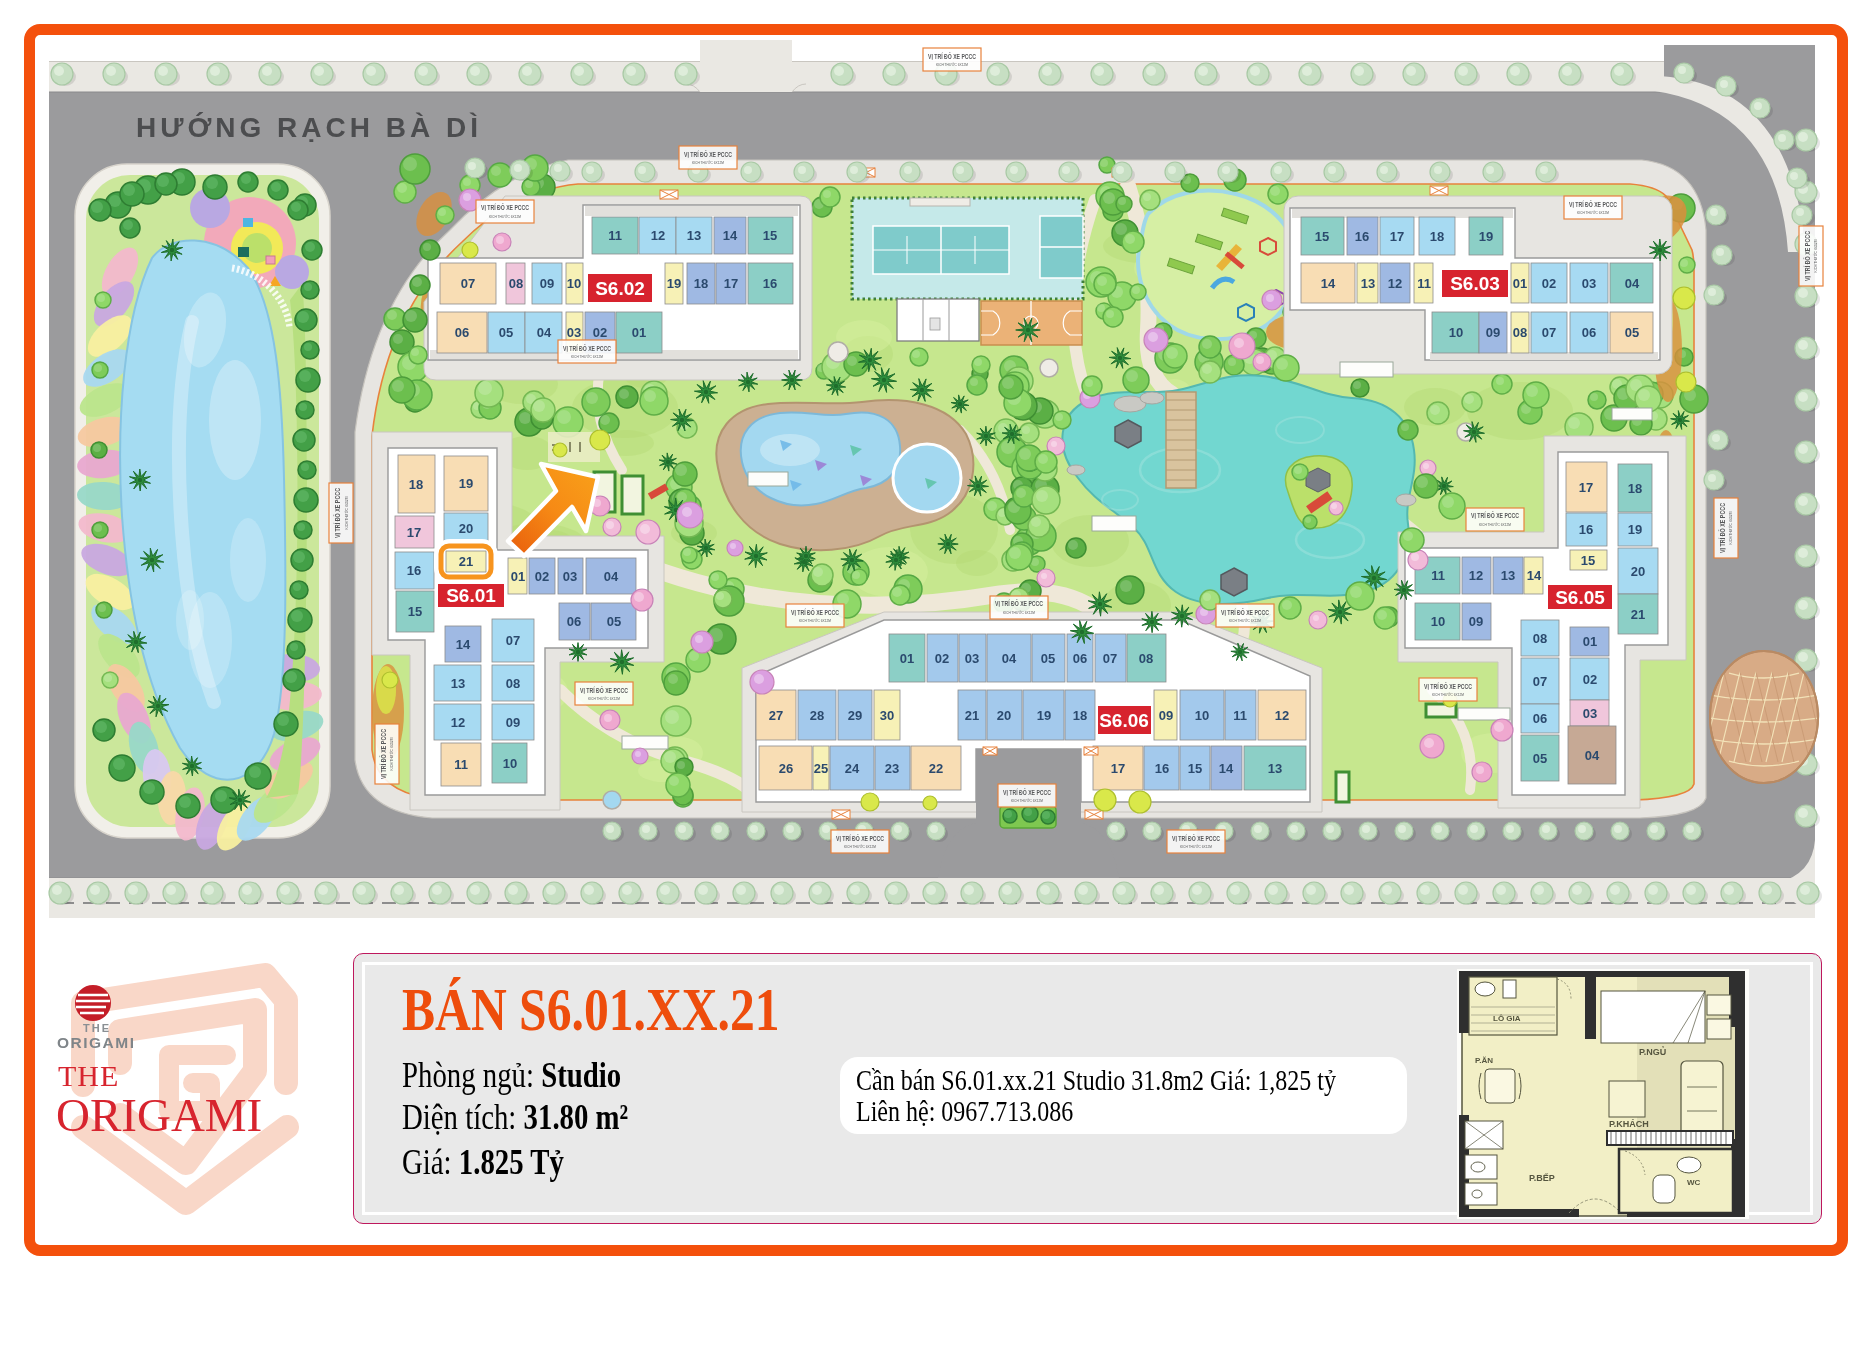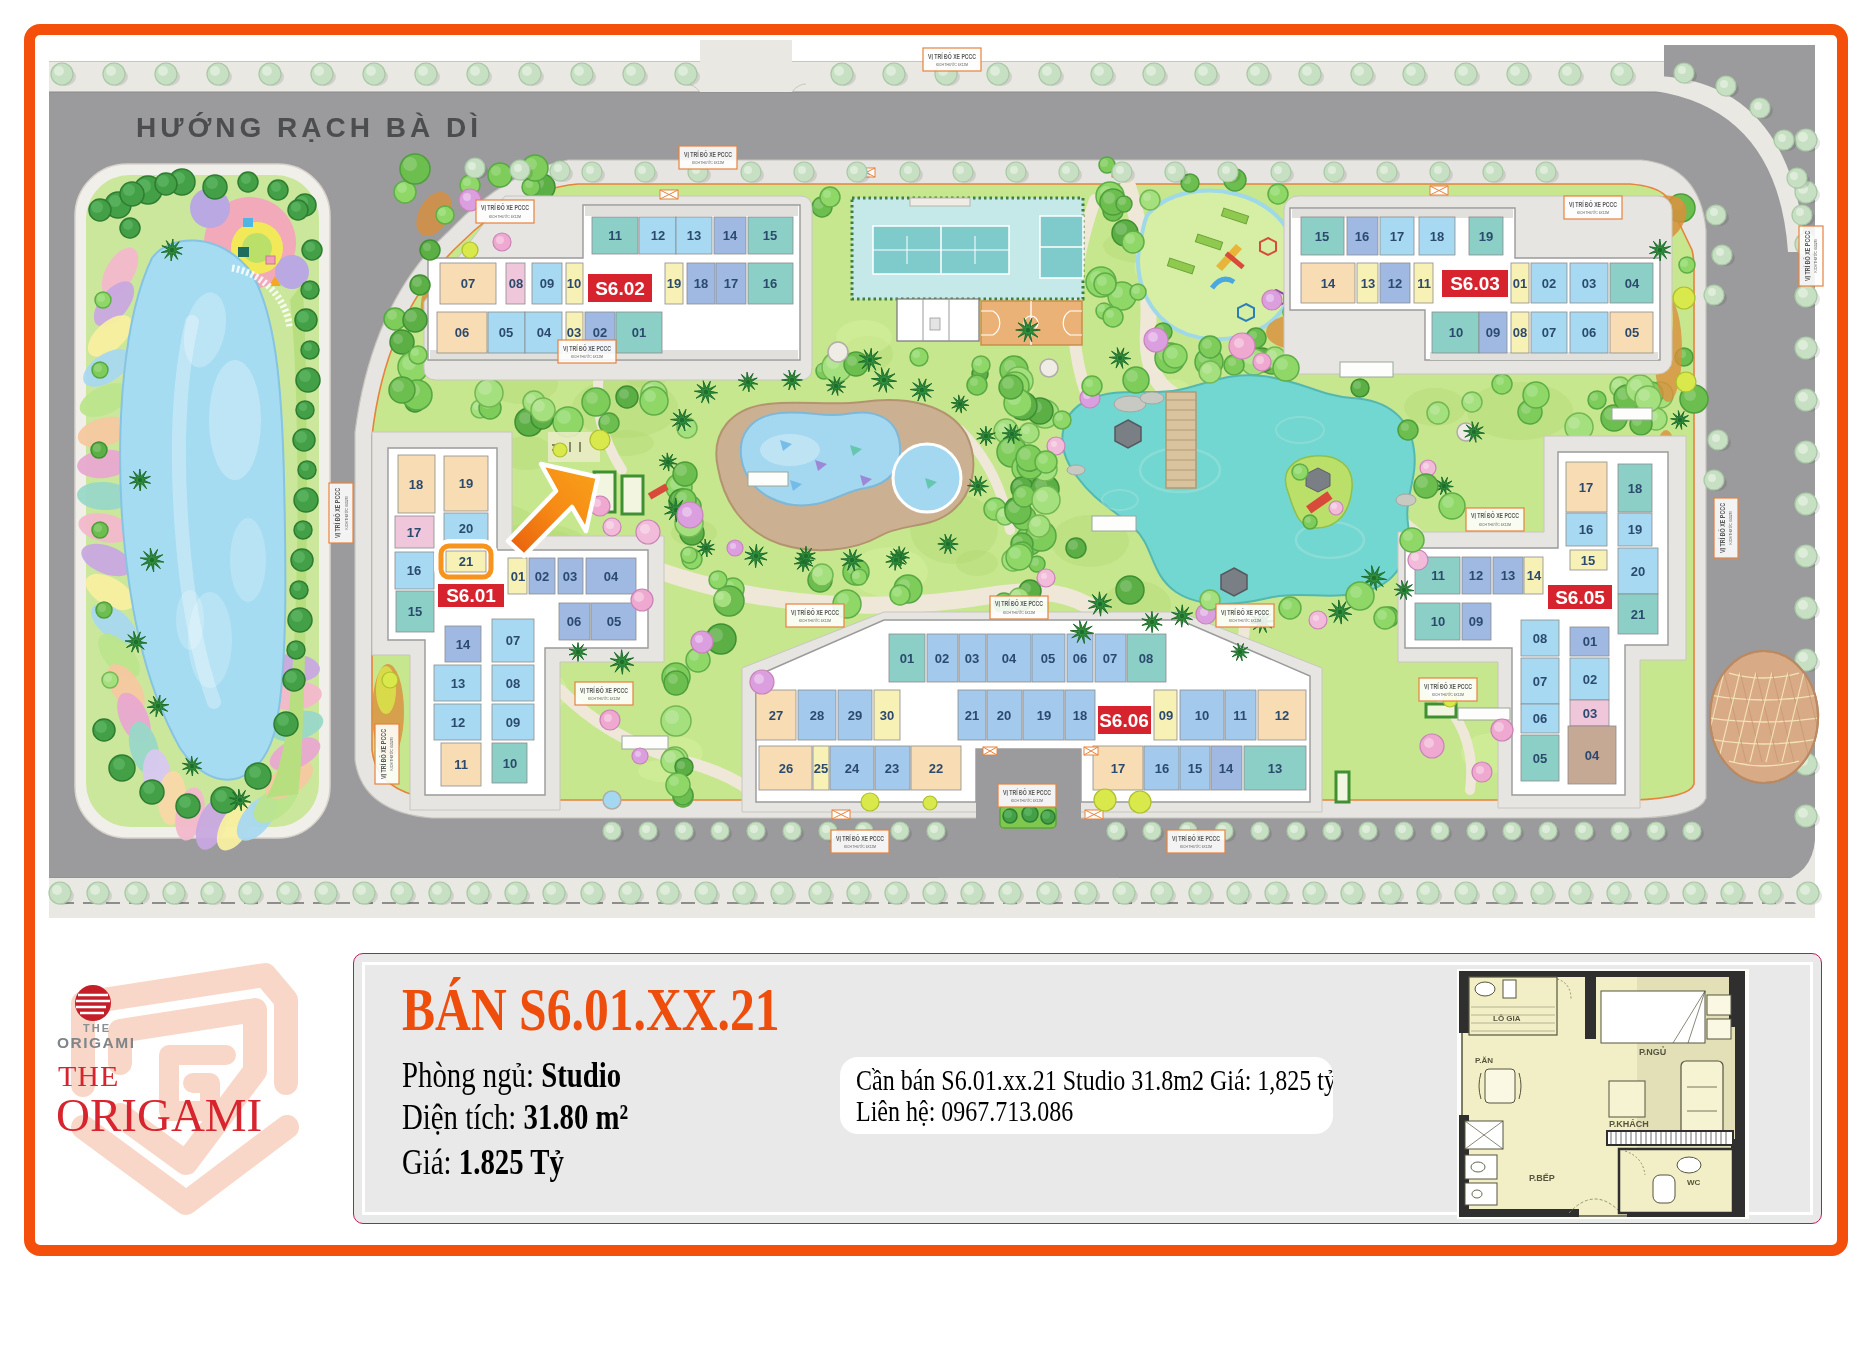--- a/index.html
+++ b/index.html
@@ -5,21 +5,21 @@
 #root{position:relative;width:1864px;height:1366px;overflow:hidden;}
 #frame{position:absolute;left:24px;top:24px;width:1802px;height:1210px;border:11px solid #f4500c;border-radius:16px;}
 #mapwrap{position:absolute;left:0;top:0;}
 .panel{position:absolute;left:353px;top:953px;width:1467px;height:269px;background:#e9e9e9;border-radius:10px;border:1px solid #be185d;}
 .panel-inner{position:absolute;left:8px;top:8px;right:8px;bottom:8px;border:3px solid #ffffff;}
 .title{position:absolute;left:48px;top:24px;font-family:"Liberation Serif",serif;font-weight:bold;font-size:62px;color:#ee4d0c;transform:scaleX(0.80);transform-origin:left top;white-space:nowrap;line-height:1;}
 .l1,.l2,.l3{transform:scaleX(0.8);transform-origin:left top;}
 .l1{position:absolute;left:48px;top:103px;font-family:"Liberation Serif",serif;font-size:36px;color:#000;line-height:1;white-space:nowrap;}
 .l2{position:absolute;left:48px;top:145px;font-family:"Liberation Serif",serif;font-size:36px;color:#000;line-height:1;white-space:nowrap;}
 .l3{position:absolute;left:48px;top:190px;font-family:"Liberation Serif",serif;font-size:36px;color:#000;line-height:1;white-space:nowrap;}
-.contact{position:absolute;left:486px;top:103px;width:493px;height:77px;background:#ffffff;border-radius:18px;font-family:"Liberation Serif",serif;font-size:30px;color:#000;padding:7px 0 17px 16px;box-sizing:border-box;line-height:31px;overflow:hidden;}
+.contact{position:absolute;left:486px;top:103px;width:567px;height:77px;background:#ffffff;border-radius:18px;font-family:"Liberation Serif",serif;font-size:30px;color:#000;padding:7px 0 17px 16px;box-sizing:border-box;line-height:31px;overflow:hidden;}
 .contact-in{display:inline-block;transform:scaleX(0.8);transform-origin:left top;white-space:nowrap;}
 .fplan{position:absolute;left:1103px;top:15px;width:292px;height:250px;border-radius:16px;}
 .logo{position:absolute;left:50px;top:955px;width:260px;height:270px;}
 .lg-the-s{position:absolute;left:83px;top:1022px;font-size:11px;font-weight:bold;color:#8a8f93;letter-spacing:2px;}
 .lg-ori-s{position:absolute;left:57px;top:1034px;font-size:15.5px;font-weight:bold;color:#7f8589;letter-spacing:1.5px;}
 .lg-the{position:absolute;left:58px;top:1061px;font-family:"Liberation Serif",serif;font-size:30px;color:#d7242e;letter-spacing:1px;line-height:1;}
 .lg-ori{position:absolute;left:56px;top:1092px;font-family:"Liberation Serif",serif;font-size:47px;color:#d7242e;line-height:1;}
 b{font-weight:bold;}
 </style></head>
 <body>

